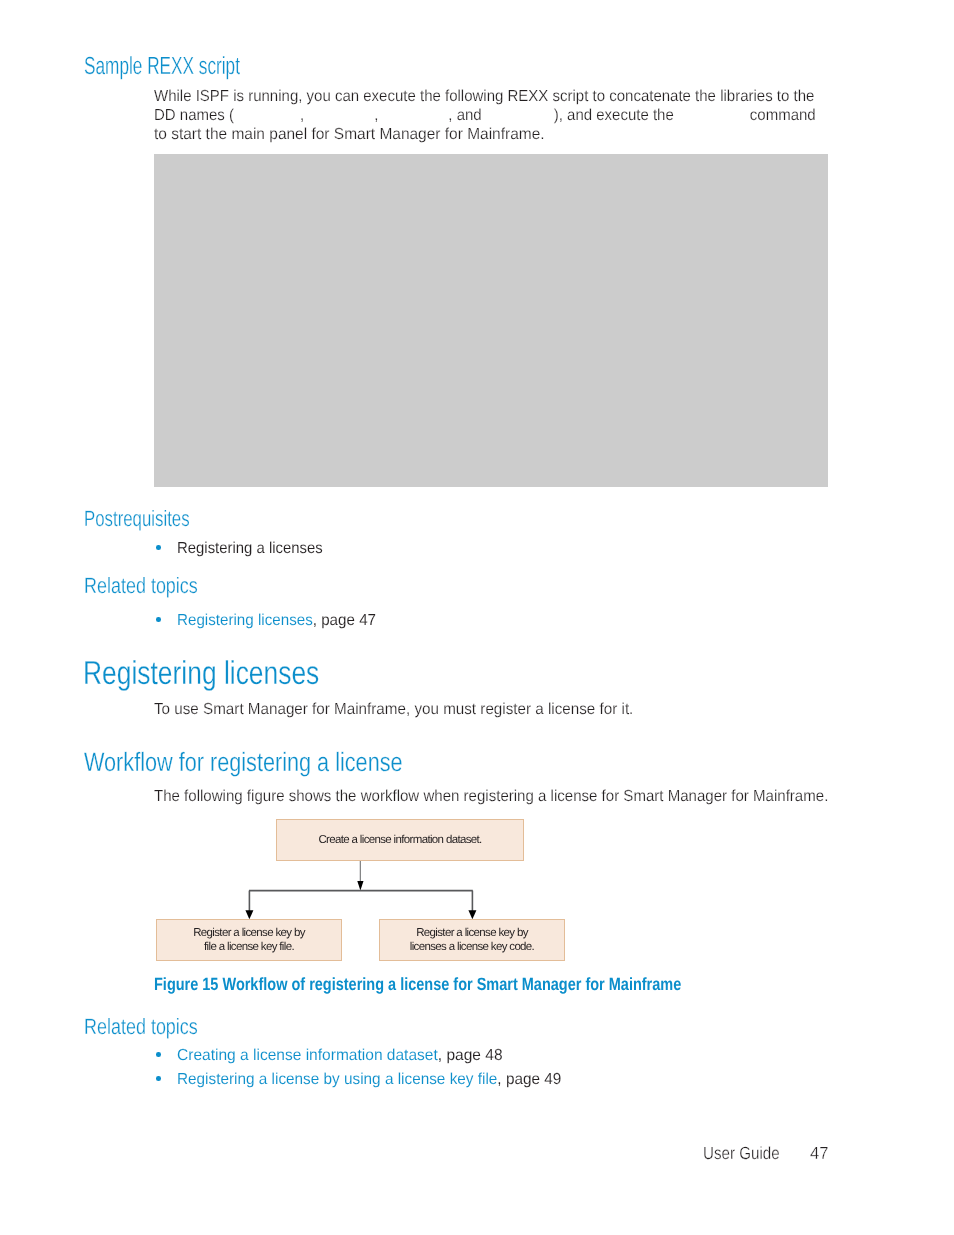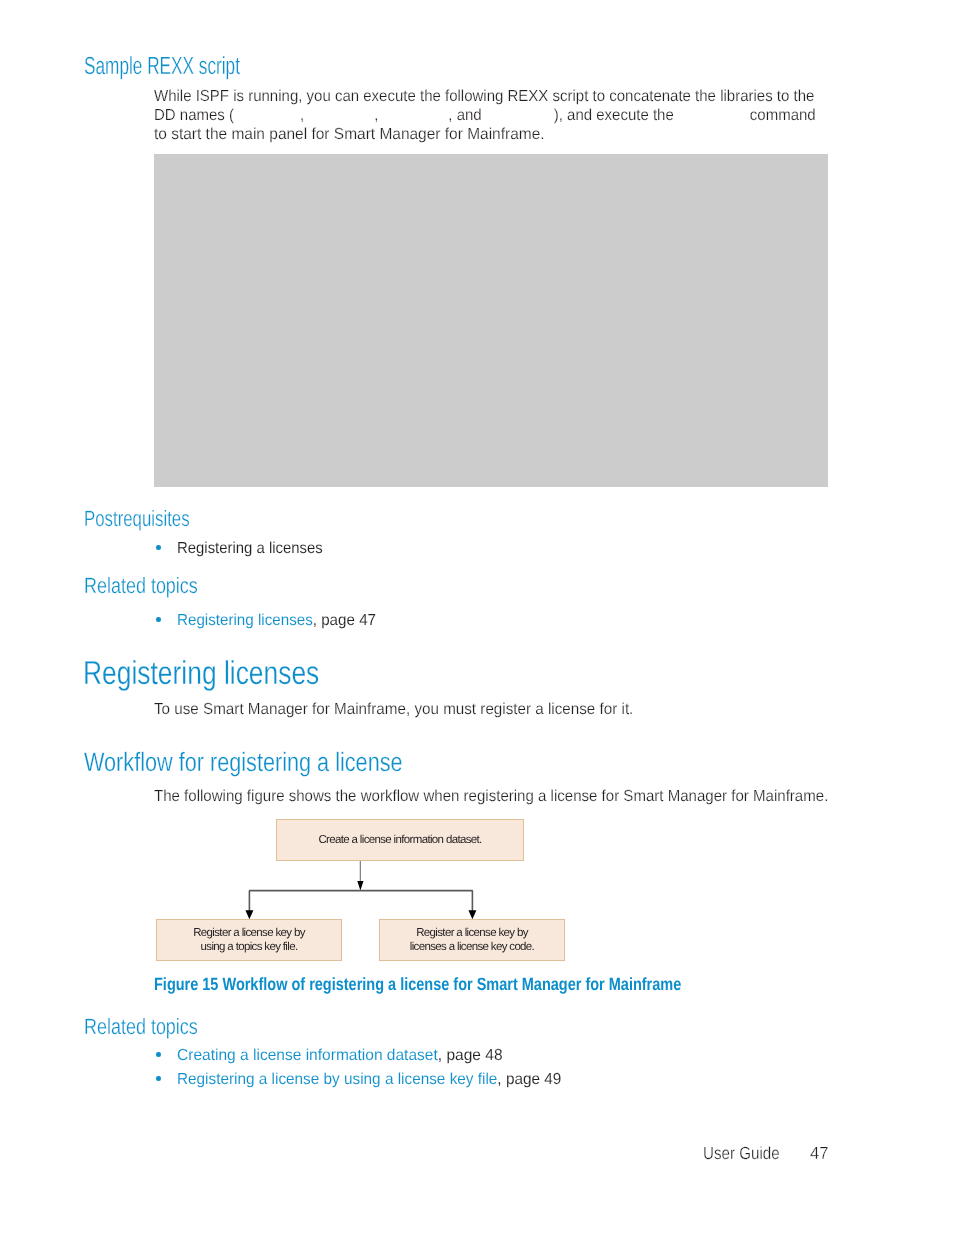--- a/index.html
+++ b/index.html
@@ -119,21 +119,21 @@
       <polygon points="318.4,98.2 326.4,98.2 322.4,107.3" fill="#000000"></polygon>
     </svg>
 
     <div class="node" style="left:86px; top:7px; width:248px; height:42px;margin-left:40px;">
       <span>Create a license information dataset.</span>
     </div>
 
     <div class="node" style="left:6px; top:107px; width:186px; height:42px;">
       <span>
         <span style="display:block">Register a license key by</span>
-        <span style="display:block">using a topics key file.</span>
+        <span style="display:block">file a license key file.</span>
       </span>
     </div>
 
     <div class="node" style="left:229px; top:107px; width:186px; height:42px;">
       <span>
         <span style="display:block">Register a license key by</span>
         <span style="display:block">licenses a license key code.</span>
       </span>
     </div>
   </div>

